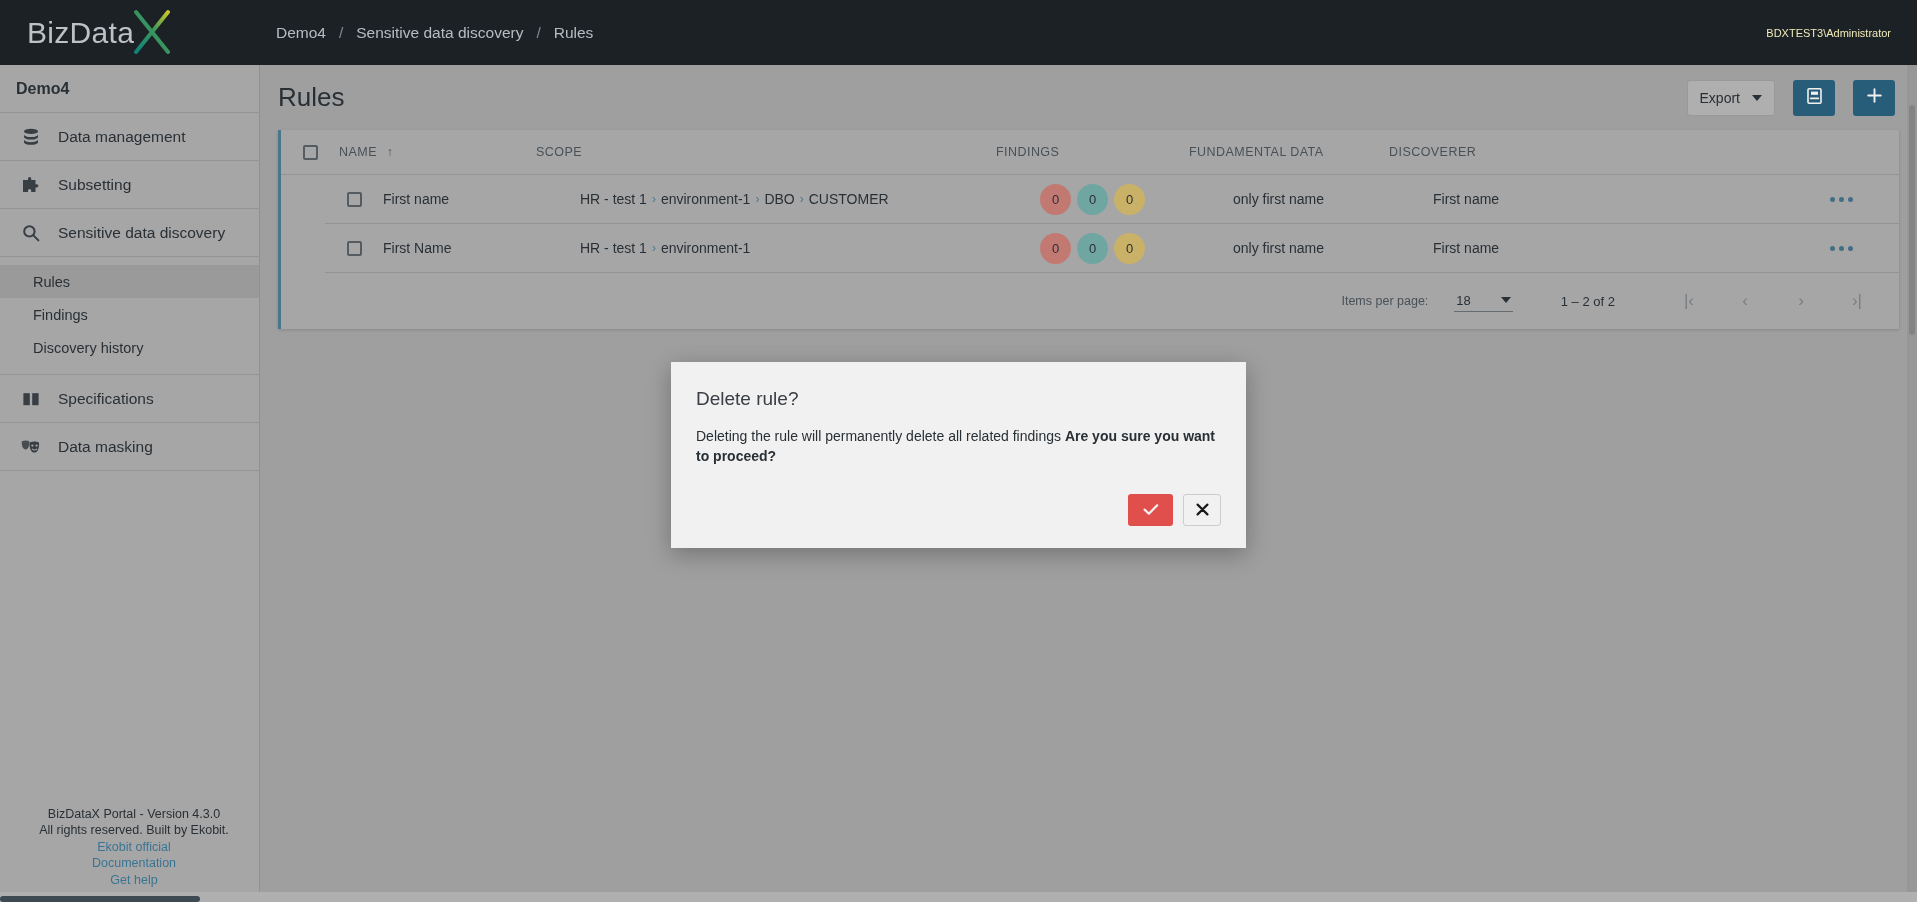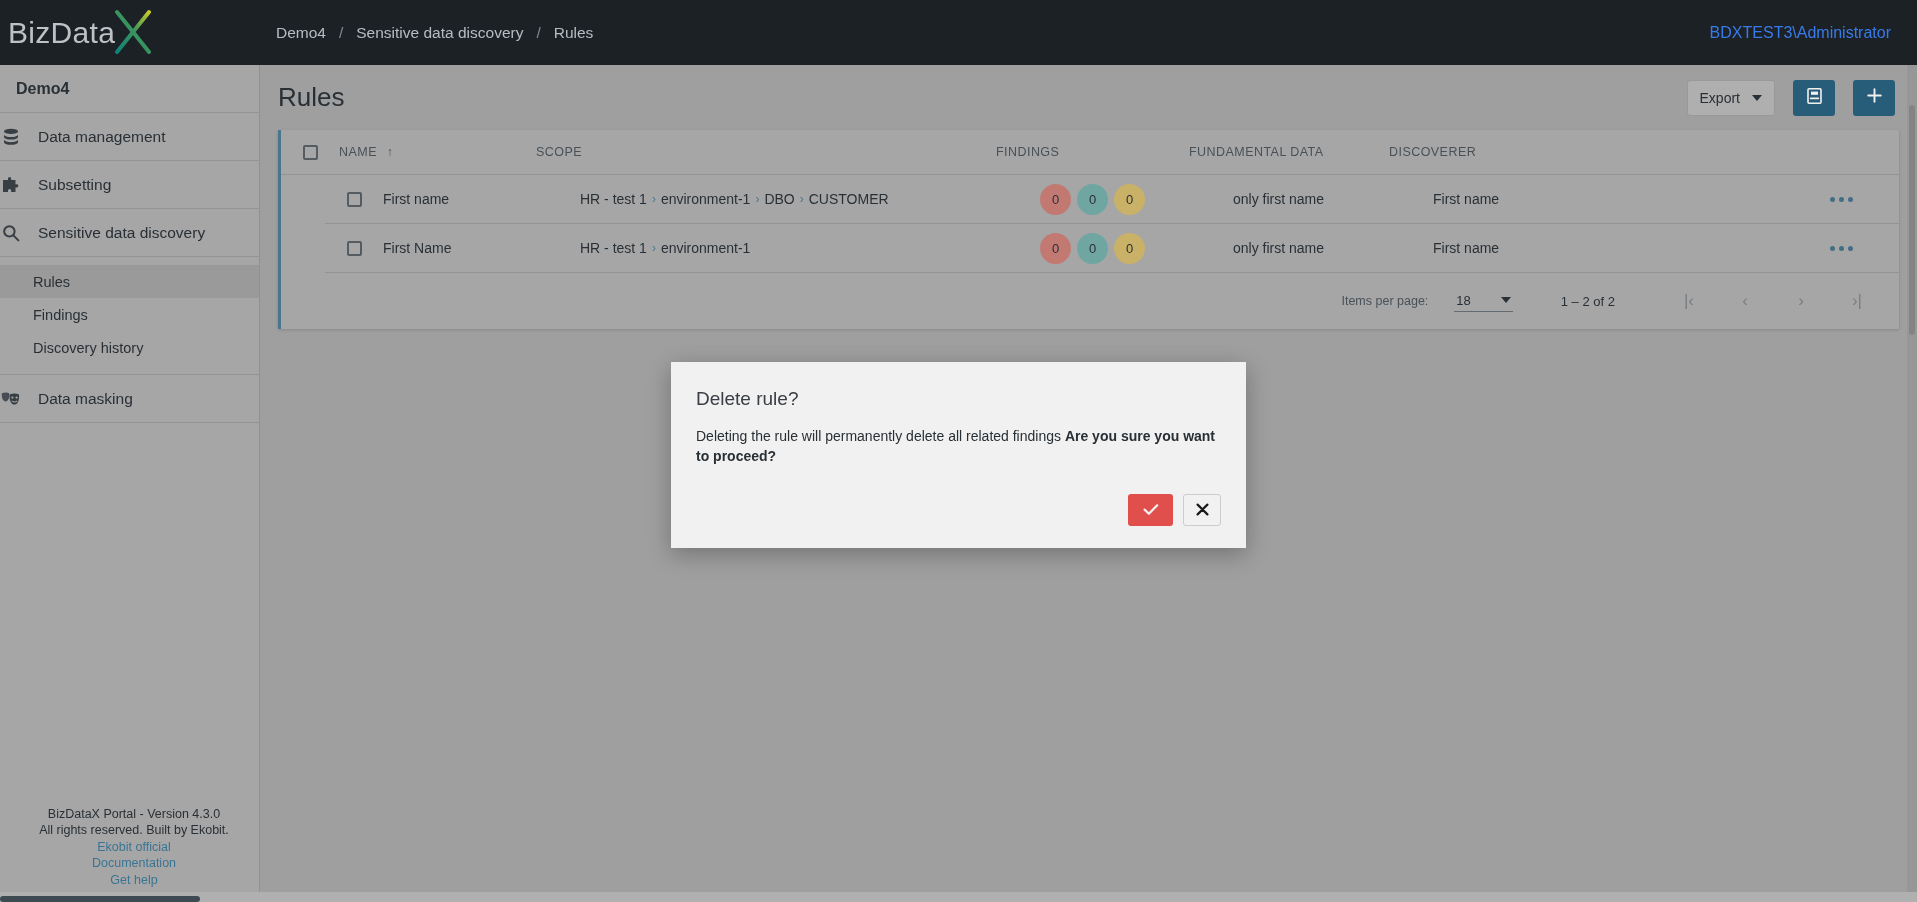--- a/index.html
+++ b/index.html
@@ -15,57 +15,57 @@
   
   .topbar {
     position: absolute; top: 0; left: 0;
     width: 1917px; height: 65px;
     background: #1d2228;
     display: flex; align-items: center;
     z-index: 30;
   }
   .logo-wrap {
     width: 260px; height: 65px;
-    display: flex; align-items: center; padding-left: 8px;
+    display: flex; align-items: center; padding-left: 27px;
   }
   .logo-text {
     font-size: 30px; color: #c9cdd1; letter-spacing: .3px;
     font-family: "Liberation Sans", sans-serif;
   }
   .logo-x { margin-left: -4px; display: inline-block; vertical-align: -6px; }
 
   .breadcrumb {
     display: flex; align-items: center; gap: 13px;
     margin-left: 16px; font-size: 15.5px; color: #c2c7cc;
   }
   .breadcrumb .crumb { color: #c2c7cc; cursor: pointer; }
   .breadcrumb .sep { color: #8b9198; }
 
   .user-label {
     position: absolute; right: 26px; top: 50%; transform: translateY(-50%);
-    font-size: 16px; color: #3b82f6;
+    font-size: 11px; color: #fef9c3;
   }
 
   
   .sidebar {
     position: absolute; top: 65px; left: 0;
     width: 260px; height: 837px;
     background: #b0b0b0;
     border-right: 1px solid #9a9a9a;
     z-index: 20;
   }
   .project-name {
     height: 48px; display: flex; align-items: center;
     padding-left: 16px;
     font-size: 16px; font-weight: bold; color: #2b3238;
     border-bottom: 1px solid #9d9d9d;
   }
   .nav-item {
     height: 48px; display: flex; align-items: center;
-    padding-left: 0; gap: 16px;
+    padding-left: 20px; gap: 16px;
     border-bottom: 1px solid #9d9d9d;
     font-size: 15.5px; color: #2b3238;
     cursor: pointer;
   }
   .nav-item .nav-icon {
     width: 22px; height: 22px;
     display: flex; align-items: center; justify-content: center;
     color: #3a4148; flex: none;
   }
   .sub-item {
@@ -293,20 +293,29 @@
       <span>Rules</span>
     </div>
     <div class="sub-item">
       <span>Findings</span>
     </div>
     <div class="sub-item">
       <span>Discovery history</span>
     </div>
   </div>
 
+  <div class="nav-item">
+    <span class="nav-icon">
+      <svg width="20" height="20" viewBox="0 0 20 20" fill="currentColor">
+        <path d="M2.4 4.2h6.4v12H2.4z"></path>
+        <path d="M11.2 4.2h6.4v12h-6.4z"></path>
+      </svg>
+    </span>
+    <span>Specifications</span>
+  </div>
 
   <div class="nav-item">
     <span class="nav-icon">
       <svg width="22" height="20" viewBox="0 0 22 20" fill="currentColor">
         <path d="M1.8 4.2c3-1.1 5.6-1.1 7.4 0 .4 4.8-1 8.2-3.6 8.2S1.5 9 1.8 4.2z" opacity=".85"></path>
         <path d="M9.6 5.4c3.3-1.3 6.6-1.3 9.4 0 .5 6-1.5 10.2-4.6 10.2S9.1 11.4 9.6 5.4z"></path>
         <circle cx="12.4" cy="8.6" r="1.15" fill="#b0b0b0"></circle>
         <circle cx="16.6" cy="8.6" r="1.15" fill="#b0b0b0"></circle>
         <path d="M12 11.8c1.6 1.5 3.6 1.5 5.2 0" stroke="#b0b0b0" stroke-width="1.1" fill="none"></path>
       </svg>

